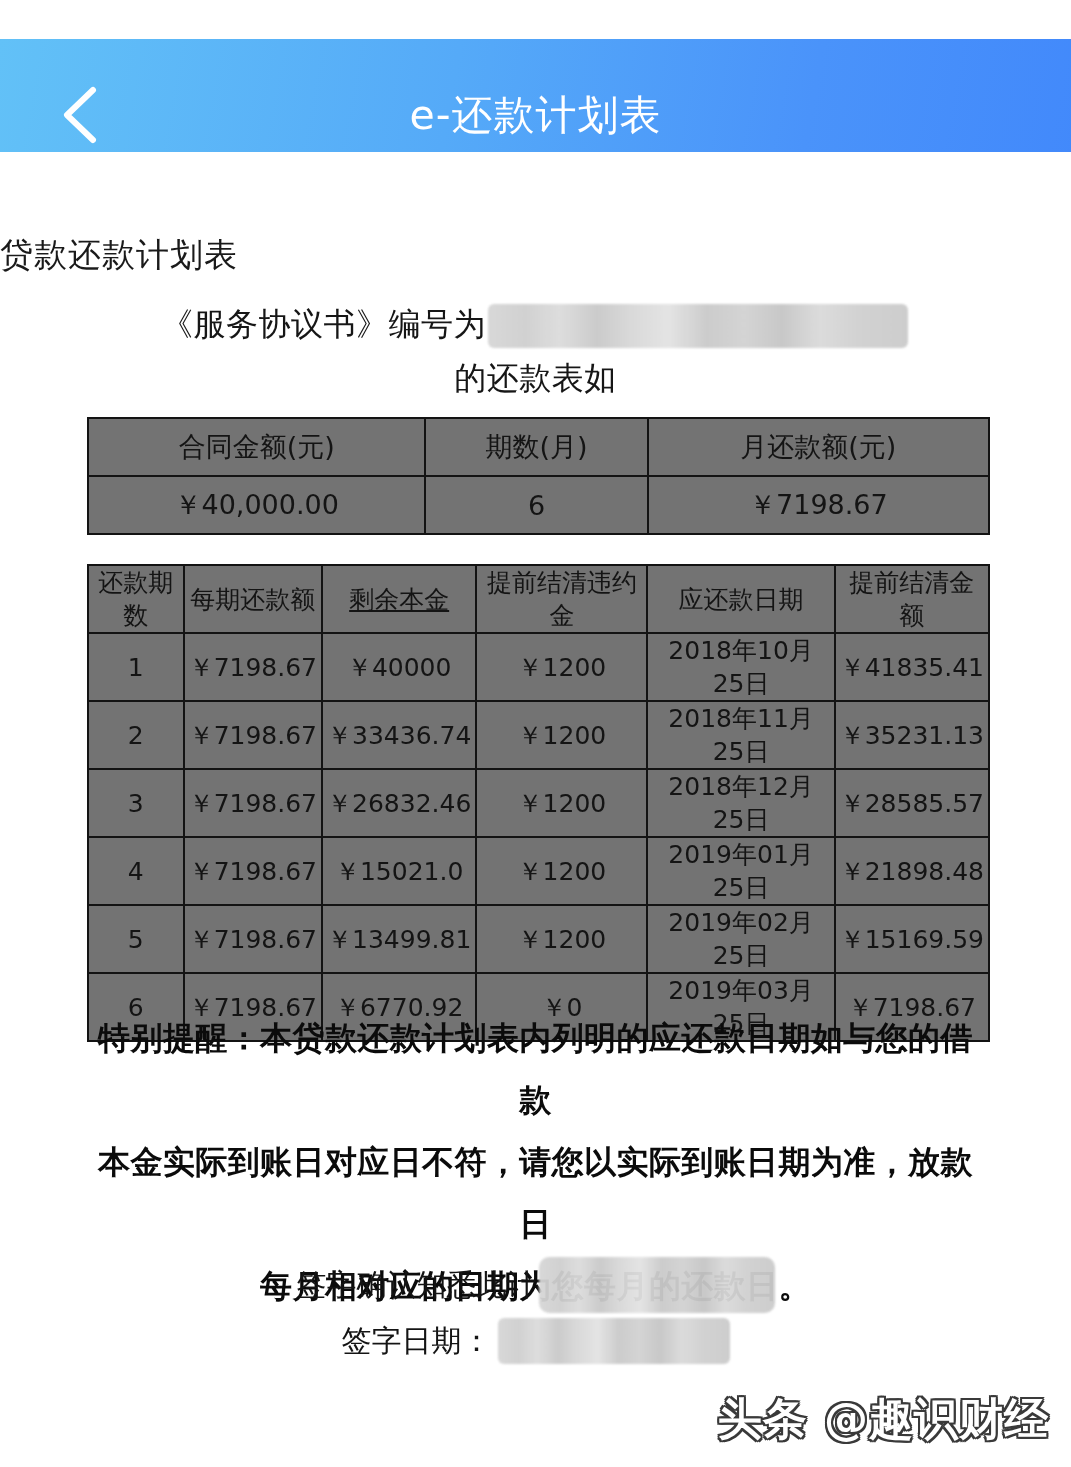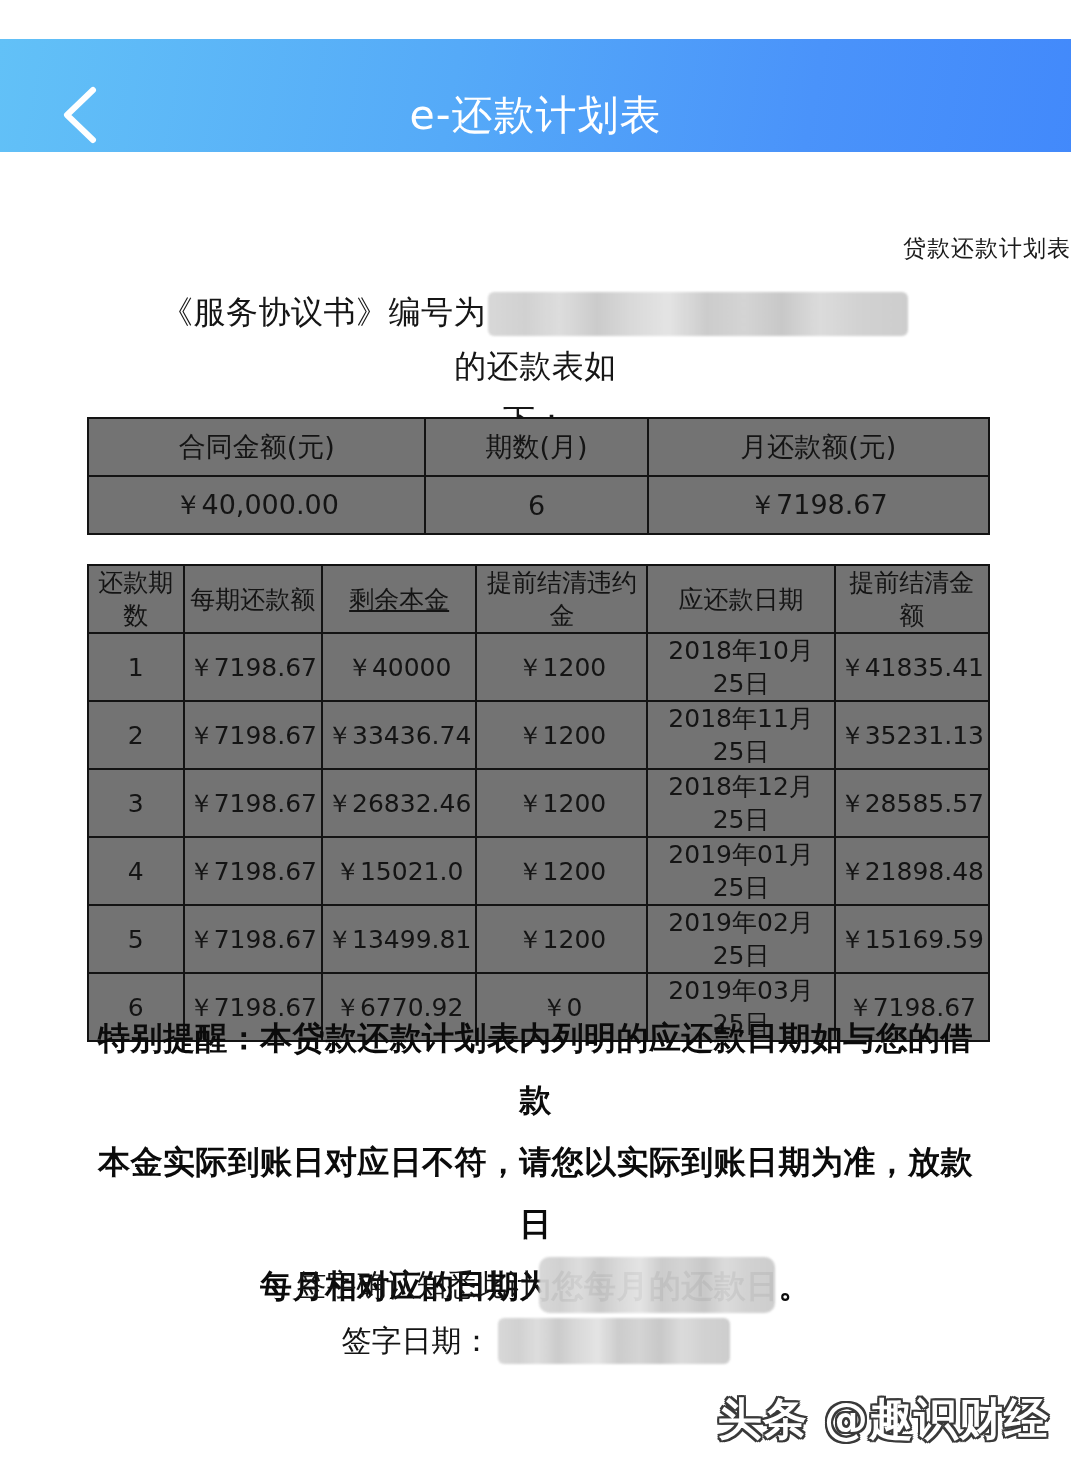--- a/index.html
+++ b/index.html
@@ -50,22 +50,22 @@
   
   .doc {
     position: absolute;
     top: 152px; left: 0;
     width: 1071px;
     height: 1315px;
     background: #fff;
   }
 
   .doc-title {
-    text-align: right;
-    font-size: 23px;
+    text-align: left;
+    font-size: 33px;
     font-weight: 400;
     color: #1a1a1a;
     margin-top: 83px;
     line-height: 1.2;
     letter-spacing: 1px;
   }
 
   .intro {
     margin-top: 22px;
     padding: 0 86px;

